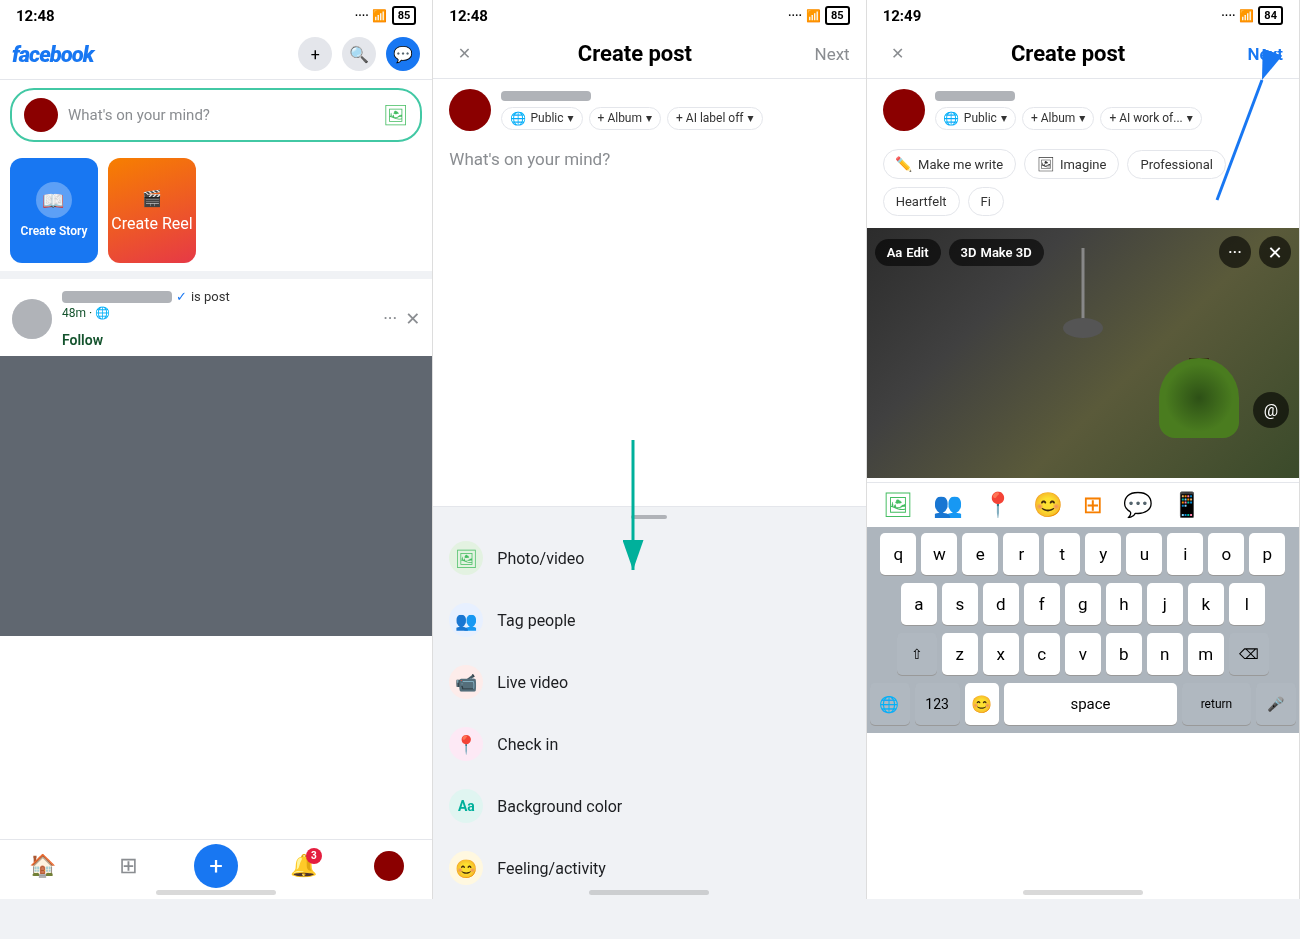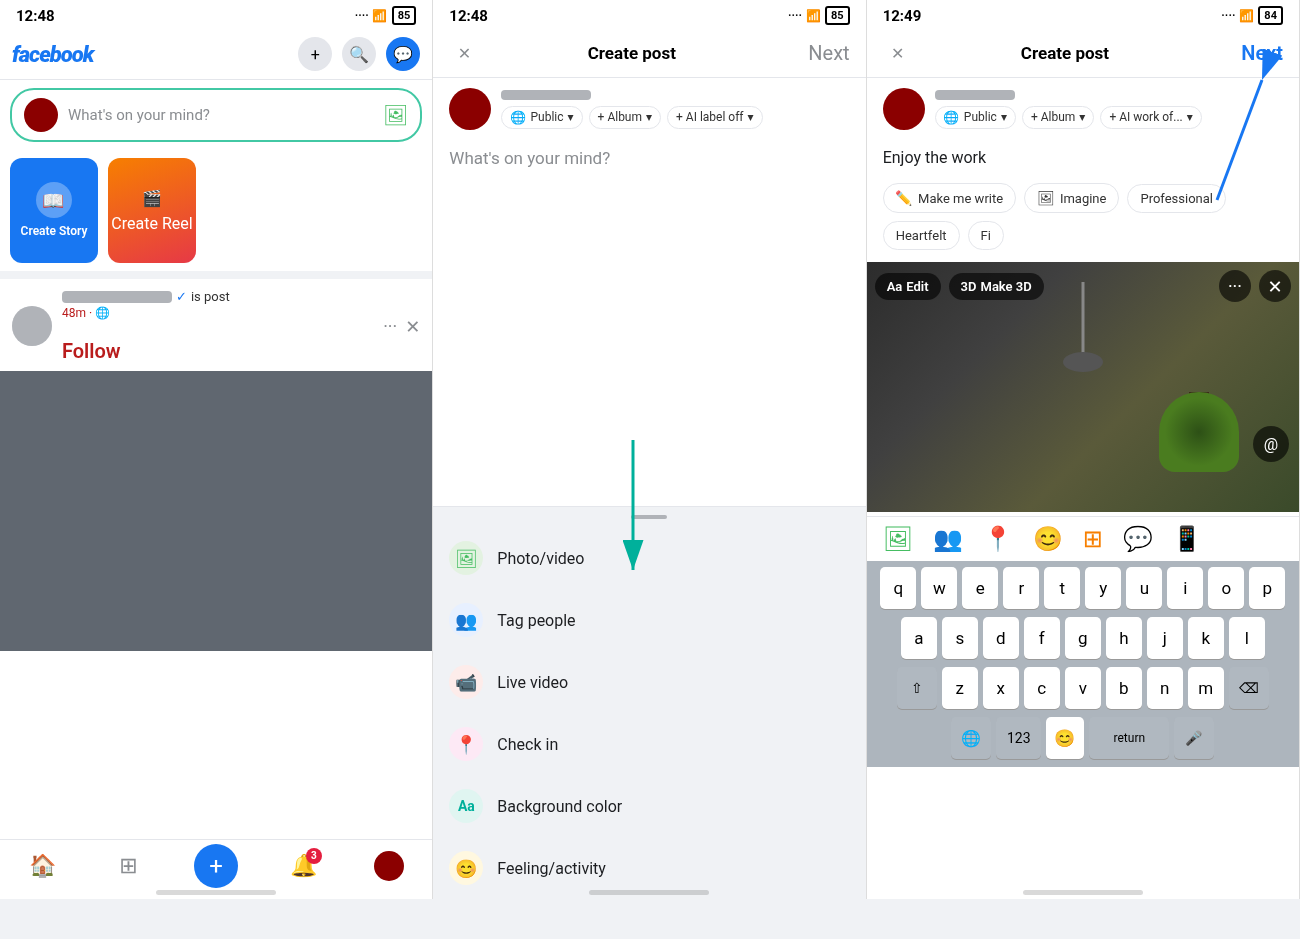--- a/index.html
+++ b/index.html
@@ -143,25 +143,25 @@
       width: 100%; height: 100%; border-radius: 50%; background: #b0b3b8;
     }
     .feed-post-info { flex: 1; }
     .feed-name-row { display: flex; align-items: center; gap: 4px; }
     .feed-name-blur {
       width: 110px; height: 12px;
       background: #b0b3b8; border-radius: 4px;
     }
     .verified-badge { color: #1877f2; font-size: 13px; }
     .is-with { font-size: 13px; color: #333; }
-    .feed-meta { font-size: 12px; color: #b91c1c; margin-top: 2px; }
+    .feed-meta { font-size: 12px; color: #14532d; margin-top: 2px; }
     .feed-icons { display: flex; gap: 8px; align-items: center; }
     .feed-more { color: #8a8d91; font-size: 18px; cursor: pointer; }
     .feed-close { color: #8a8d91; font-size: 18px; cursor: pointer; }
-    .follow-btn { color: #b91c1c; font-size: 20px; font-weight: 600; cursor: pointer; margin-top: 19px; }
+    .follow-btn { color: #14532d; font-size: 14px; font-weight: 600; cursor: pointer; margin-top: 12px; }
 
     .feed-image {
       margin: 8px -12px 0;
       height: 280px;
       background: #606770;
     }
 
     
     .bottom-nav {
       position: absolute;
@@ -207,27 +207,27 @@
 
     
     .create-post-header {
       display: flex; align-items: center;
       padding: 12px 16px;
       border-bottom: 1px solid #e4e6eb;
       position: relative;
     }
     .create-post-title {
       flex: 1; text-align: center;
-      font-size: 17px; font-weight: 700;
+      font-size: 22px; font-weight: 700;
     }
     .header-btn {
       font-size: 16px; color: #8a8d91; cursor: pointer;
       width: 30px; text-align: center;
     }
-    .next-btn { color: #8a8d91; font-size: 20px; padding-left: 24px; }
+    .next-btn { color: #8a8d91; font-size: 17px; padding-left: 24px; }
     .next-btn.active { color: #1877f2; font-weight: 600; }
 
     .post-user-row {
       display: flex; align-items: center;
       padding: 10px 16px; gap: 10px;
     }
     .post-avatar {
       width: 42px; height: 42px; border-radius: 50%;
       background: #8b0000; overflow: hidden; flex-shrink: 0;
     }
@@ -594,23 +594,20 @@
             <span>▾</span>
           </div>
           <div class="chip">
             <span>+ AI work of...</span>
             <span>▾</span>
           </div>
         </div>
       </div>
     </div>
 
-    <div class="post-content-text">
-      <span>Enjoy the work</span>
-    </div>
 
     <div class="ai-tools-row">
       <div class="ai-tool-btn">
         <span class="ai-icon">✏️</span>
         <span>Make me write</span>
       </div>
       <div class="ai-tool-btn">
         <span class="ai-icon">🖼</span>
         <span>Imagine</span>
       </div>
@@ -697,20 +694,21 @@
         <div class="key">b</div>
         <div class="key">n</div>
         <div class="key">m</div>
         <div class="key special">⌫</div>
       </div>
 
       <div class="keyboard-row">
         <div class="key globe-key special">🌐</div>
         <div class="key num-key special">123</div>
         <div class="key emoji-key">😊</div>
+        <div class="key space-key">space</div>
         <div class="key return-key special">return</div>
         <div class="key special">🎤</div>
       </div>
     </div>
 
     <div style="position:absolute; left:0; top:0; width:100%; height:100%; pointer-events:none; z-index:50;">
       <svg width="100%" height="100%">
         <defs>
           <marker id="arrowhead3" markerWidth="10" markerHeight="7" refX="0" refY="3.5" orient="auto">
             <polygon points="10 0, 0 3.5, 10 7" fill="#1877f2"></polygon>

